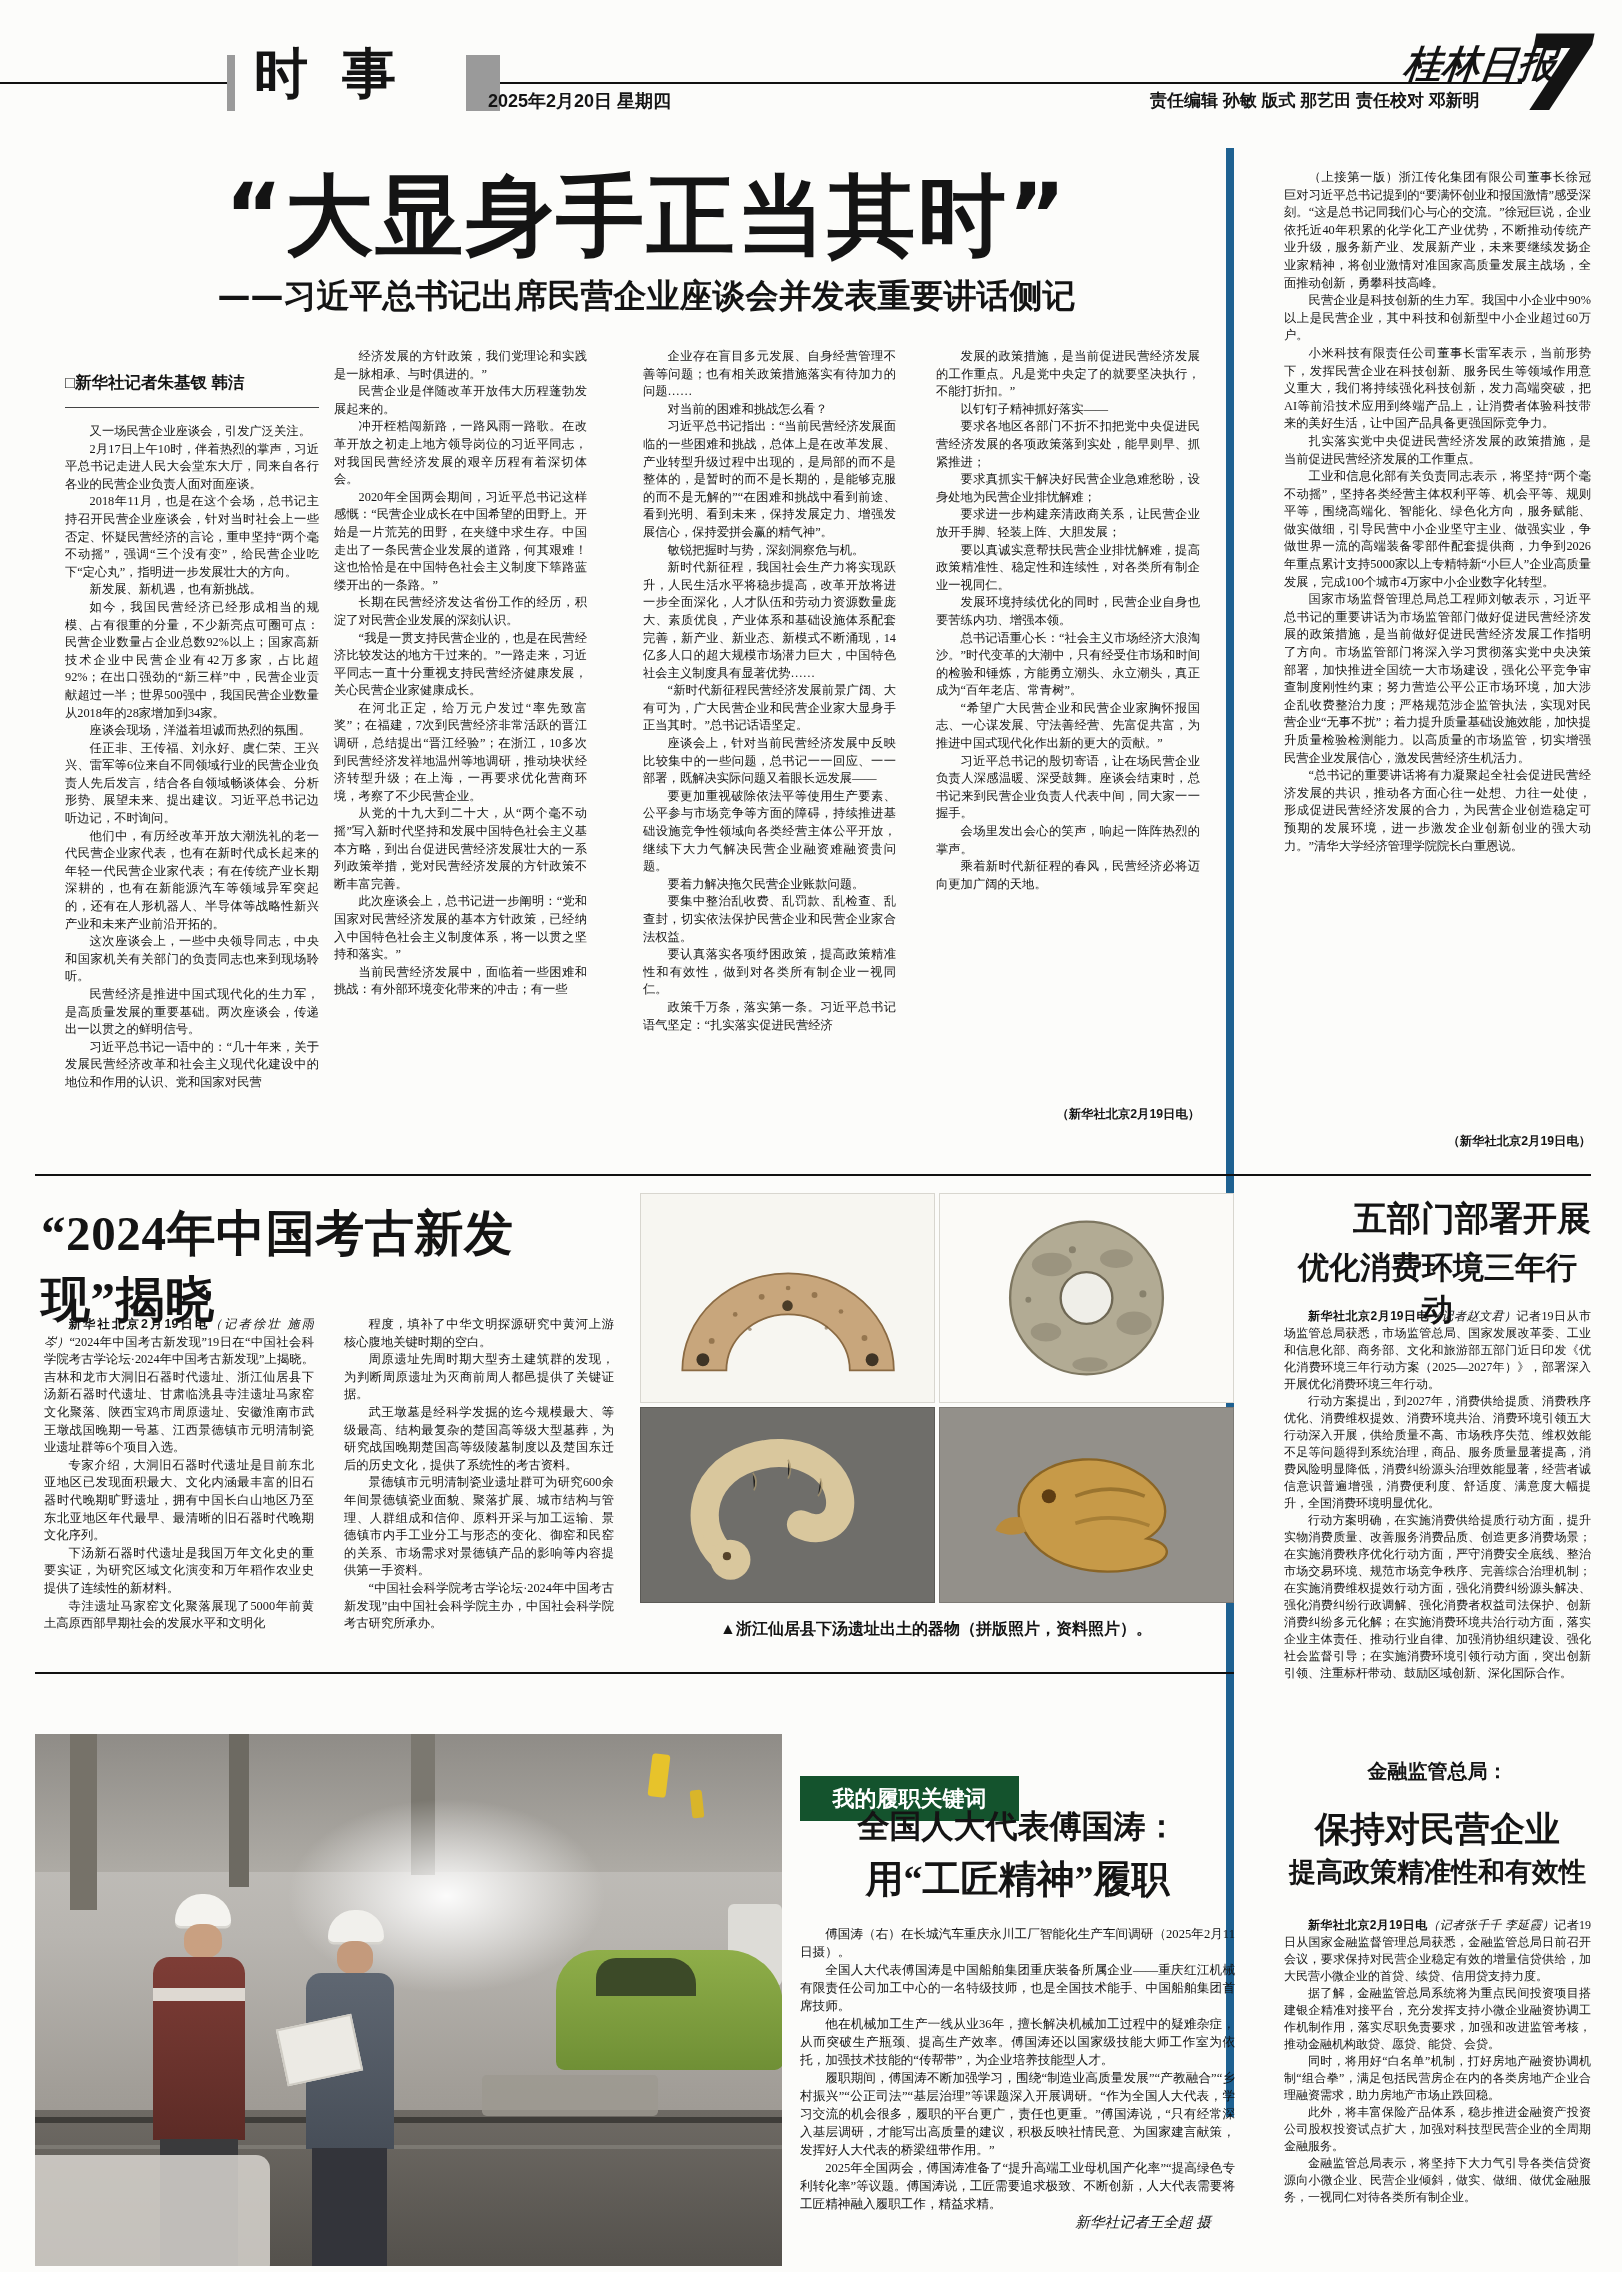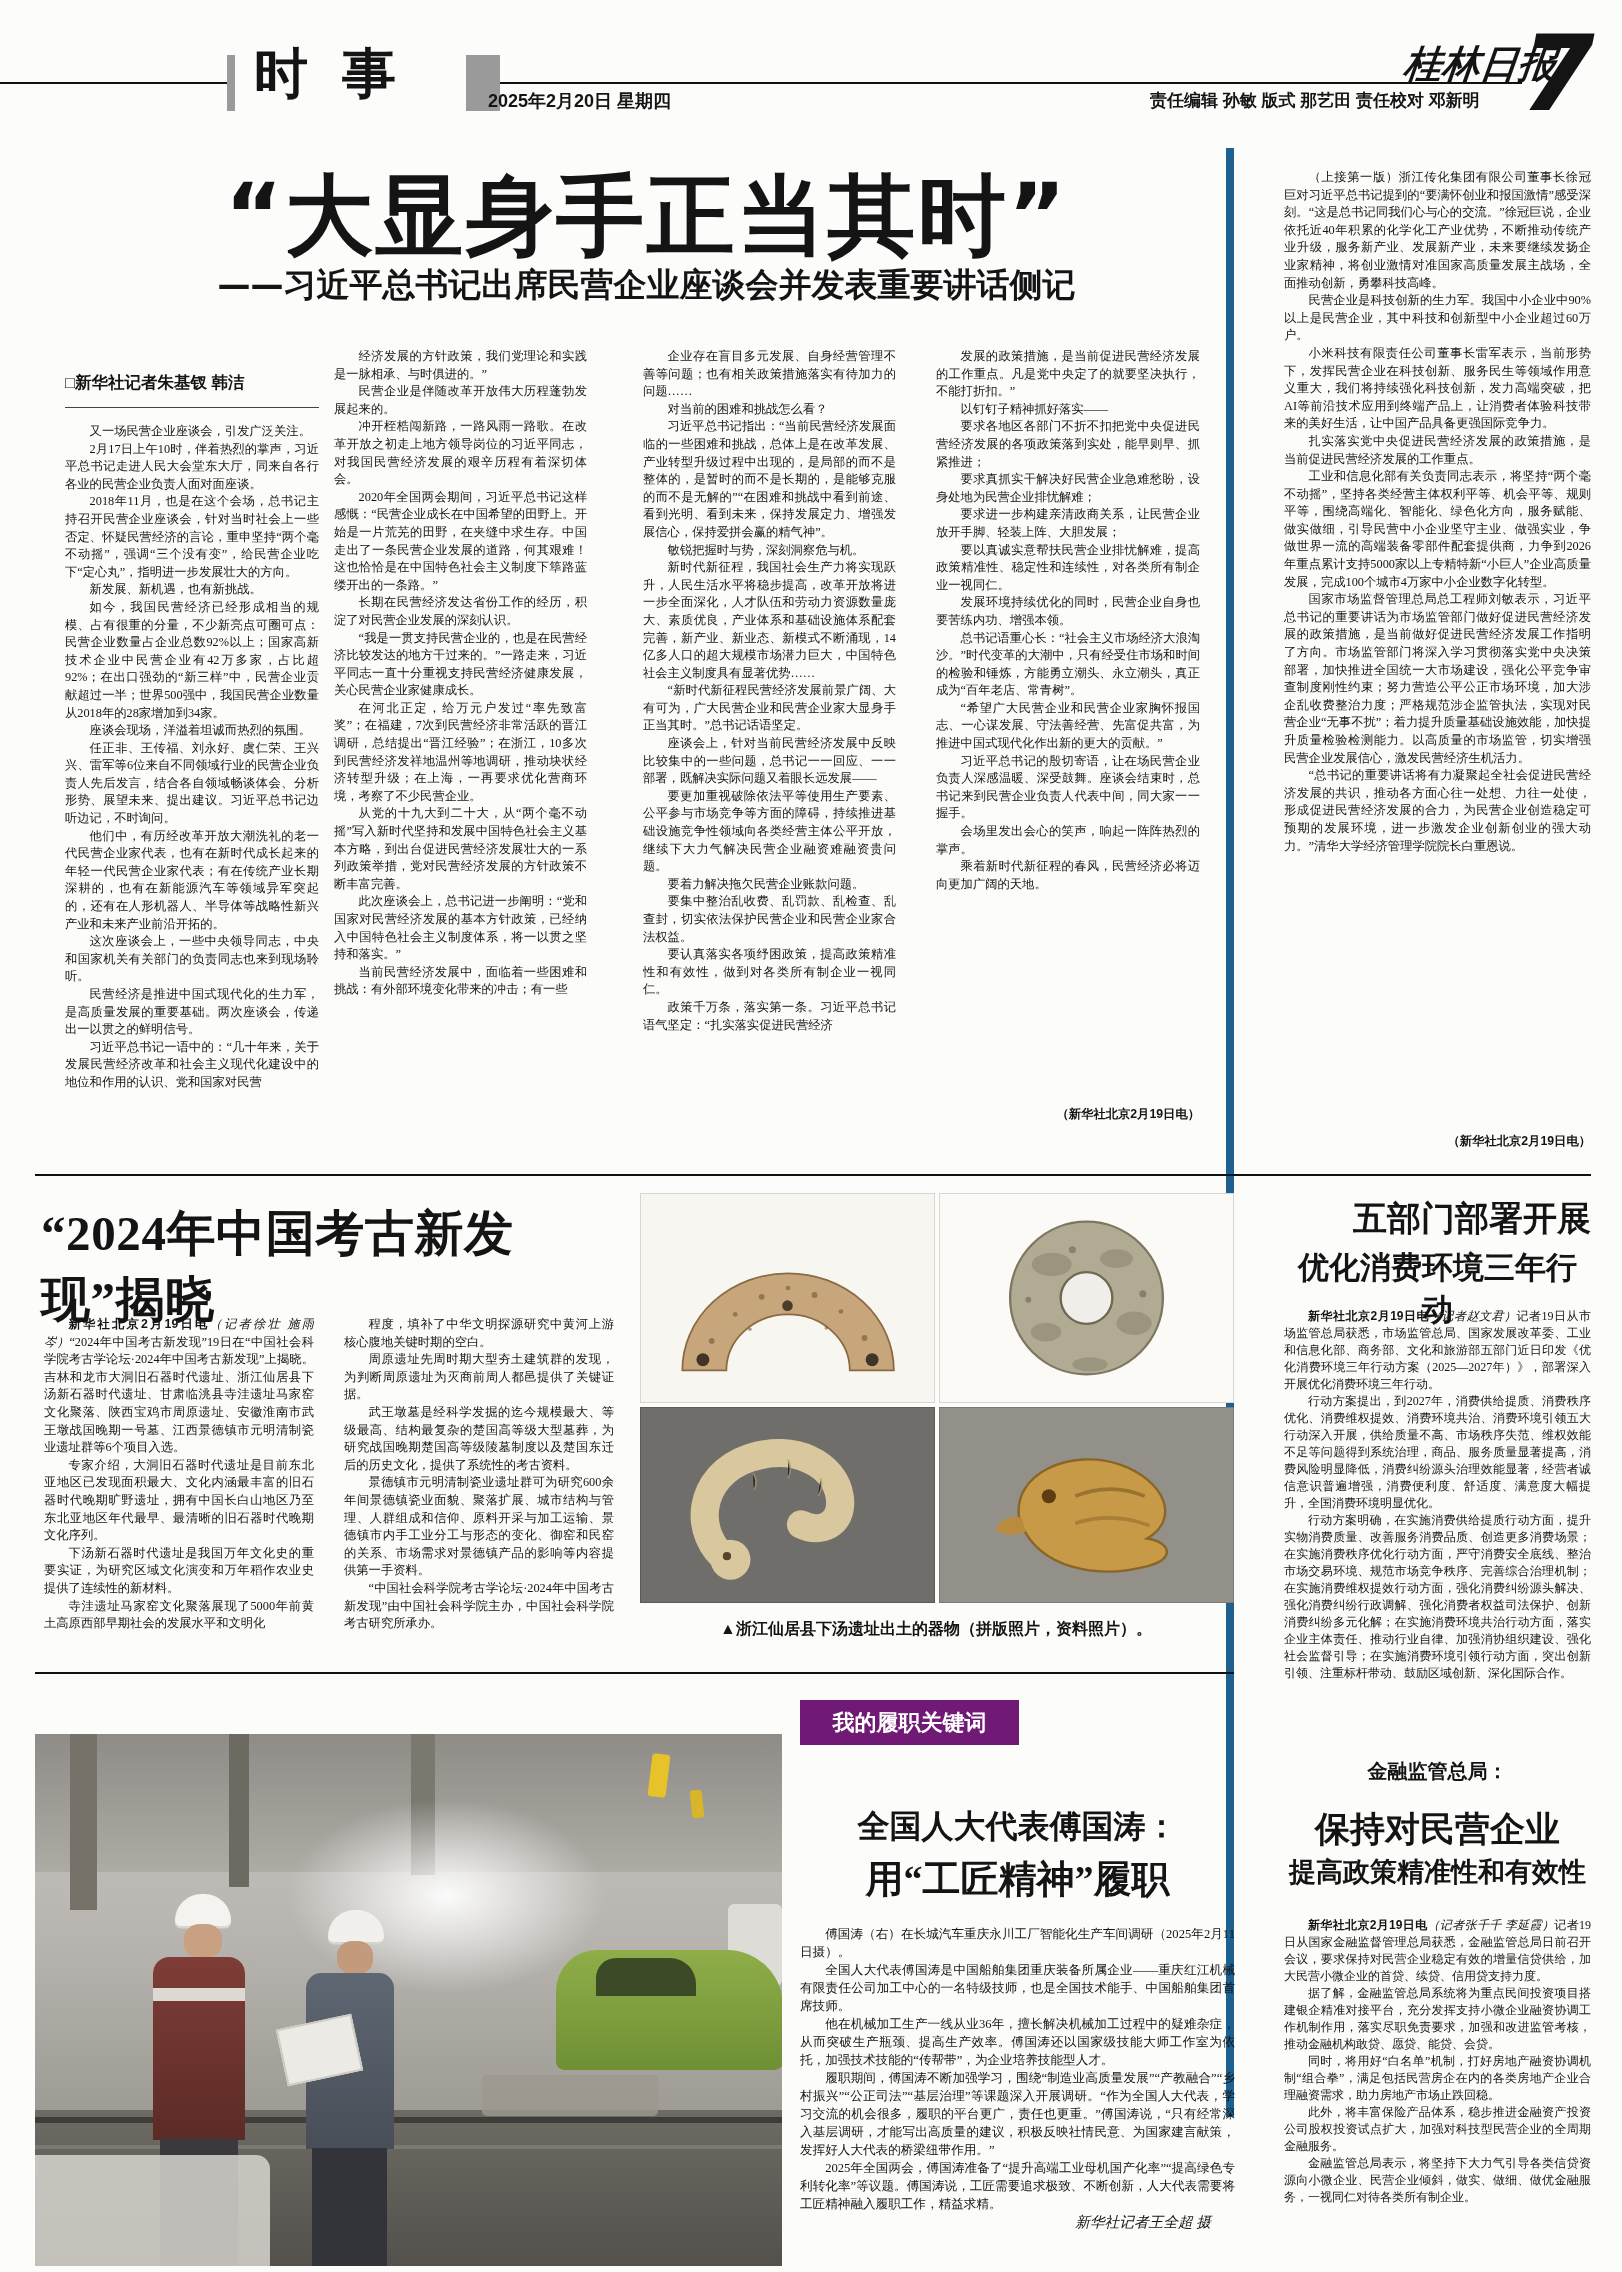--- a/index.html
+++ b/index.html
@@ -36,21 +36,21 @@
   <div class="abs" style="left:227px;top:55px;width:7.6px;height:56px;background:#9a9a9a;"></div>
   <div class="abs serif-head" style="left:254px;top:38px;font-size:54px;letter-spacing:34px;">时事</div>
   <div class="abs" style="left:466px;top:55px;width:34px;height:56px;background:#9a9a9a;"></div>
   <div class="abs rule" style="left:500px;top:82px;width:1022px;height:2.4px;"></div>
   <div class="abs sans-b" style="left:488px;top:89px;font-size:18px;">2025年2月20日  星期四</div>
   <div class="abs masthead" style="left:1404px;top:39px;">桂林日报</div>
   <div class="abs pagenum" style="left:1521px;top:21px;">7</div>
   <div class="abs sans-b" style="left:1150px;top:89px;font-size:17px;">责任编辑  孙敏  版式  那艺田  责任校对  邓新明</div>
 
   <div class="abs hei" style="left:65px;top:157px;width:1163px;font-size:88px;text-align:center;letter-spacing:2.4px;">“大显身手正当其时”</div>
-  <div class="abs hei" style="left:65px;top:263px;width:1163px;font-size:33px;text-align:center;">——习近平总书记出席民营企业座谈会并发表重要讲话侧记</div>
+  <div class="abs hei" style="left:65px;top:274px;width:1163px;font-size:33px;text-align:center;">——习近平总书记出席民营企业座谈会并发表重要讲话侧记</div>
 
   <div class="abs sans-b" style="left:65px;top:372px;font-size:16.5px;">□新华社记者朱基钗  韩洁</div>
   <div class="abs" style="left:65px;top:407px;width:254px;height:1.2px;background:#444;"></div>
 
   <div class="abs col body-txt" style="left:65px;top:423px;width:254px;height:745px;">
       <p class="para">又一场民营企业座谈会，引发广泛关注。</p>
       <p class="para">2月17日上午10时，伴着热烈的掌声，习近平总书记走进人民大会堂东大厅，同来自各行各业的民营企业负责人面对面座谈。</p>
       <p class="para">2018年11月，也是在这个会场，总书记主持召开民营企业座谈会，针对当时社会上一些否定、怀疑民营经济的言论，重申坚持“两个毫不动摇”，强调“三个没有变”，给民营企业吃下“定心丸”，指明进一步发展壮大的方向。</p>
       <p class="para">新发展、新机遇，也有新挑战。</p>
       <p class="para">如今，我国民营经济已经形成相当的规模、占有很重的分量，不少新亮点可圈可点：民营企业数量占企业总数92%以上；国家高新技术企业中民营企业有42万多家，占比超92%；在出口强劲的“新三样”中，民营企业贡献超过一半；世界500强中，我国民营企业数量从2018年的28家增加到34家。</p>
@@ -232,21 +232,21 @@
 
     <div style="left:293px;top:176px;width:56px;height:32px;background:#f1f0ec;border-radius:28px 28px 5.9px 5.9px;box-shadow:0 2.4px 0 #d6d4ce;"></div>
     <div style="left:302px;top:207px;width:36px;height:33px;background:#c49a7c;border-radius:42%;"></div>
     <div style="left:271px;top:239px;width:88px;height:176px;background:linear-gradient(180deg,#5f6772,#474e58);border-radius:15.3px 15.3px 0 0;"></div>
     <div style="left:246px;top:287px;width:73px;height:54px;background:#eceae4;border:2.9px solid #cfccc4;transform:rotate(-12deg);"></div>
     <div style="left:277px;top:414px;width:75px;height:119px;background:#33343a;"></div>
     <div style="left:-17.6px;top:421px;width:253px;height:123px;background:#d8d5cf;border-radius:14px;opacity:.85;"></div>
     <div style="left:447px;top:341px;width:176px;height:41px;background:#9c9890;border-radius:4.7px;opacity:.8;"></div>
   </div>
 
-  <div class="abs" style="left:800px;top:1700px;width:219px;height:45px;background:#701a75;">
+  <div class="abs" style="left:800px;top:1776px;width:219px;height:45px;background:#14532d;">
     <div class="sans-b" style="color:#fff;font-size:22px;text-align:center;line-height:45px;">我的履职关键词</div>
   </div>
   <div class="abs serif-head" style="left:800px;top:1854px;width:435px;font-size:38px;text-align:center;">用“工匠精神”履职</div>
   <div class="abs serif-head" style="left:800px;top:1805px;width:435px;font-size:32px;text-align:center;">全国人大代表傅国涛：</div>
   <div class="abs col" style="left:800px;top:1925px;width:435px;height:286px;font-size:12.6px;line-height:18px;">
       <p class="para">傅国涛（右）在长城汽车重庆永川工厂智能化生产车间调研（2025年2月11日摄）。</p>
       <p class="para">全国人大代表傅国涛是中国船舶集团重庆装备所属企业——重庆红江机械有限责任公司加工中心的一名特级技师，也是全国技术能手、中国船舶集团首席技师。</p>
       <p class="para">他在机械加工生产一线从业36年，擅长解决机械加工过程中的疑难杂症，从而突破生产瓶颈、提高生产效率。傅国涛还以国家级技能大师工作室为依托，加强技术技能的“传帮带”，为企业培养技能型人才。</p>
       <p class="para">履职期间，傅国涛不断加强学习，围绕“制造业高质量发展”“产教融合”“乡村振兴”“公正司法”“基层治理”等课题深入开展调研。“作为全国人大代表，学习交流的机会很多，履职的平台更广，责任也更重。”傅国涛说，“只有经常深入基层调研，才能写出高质量的建议，积极反映社情民意、为国家建言献策，发挥好人大代表的桥梁纽带作用。”</p>
       <p class="para">2025年全国两会，傅国涛准备了“提升高端工业母机国产化率”“提高绿色专利转化率”等议题。傅国涛说，工匠需要追求极致、不断创新，人大代表需要将工匠精神融入履职工作，精益求精。</p>

